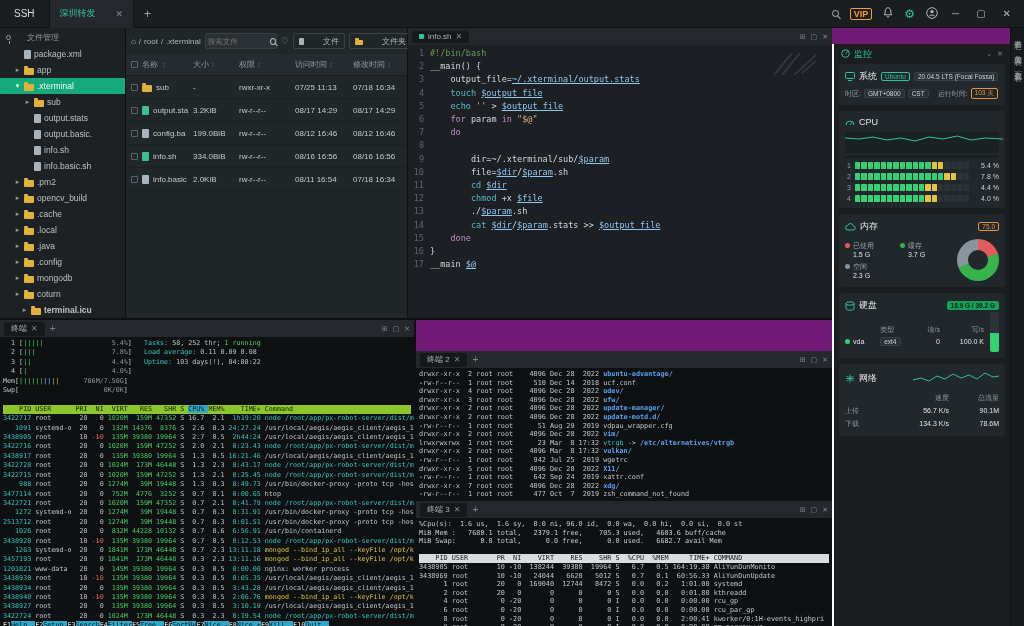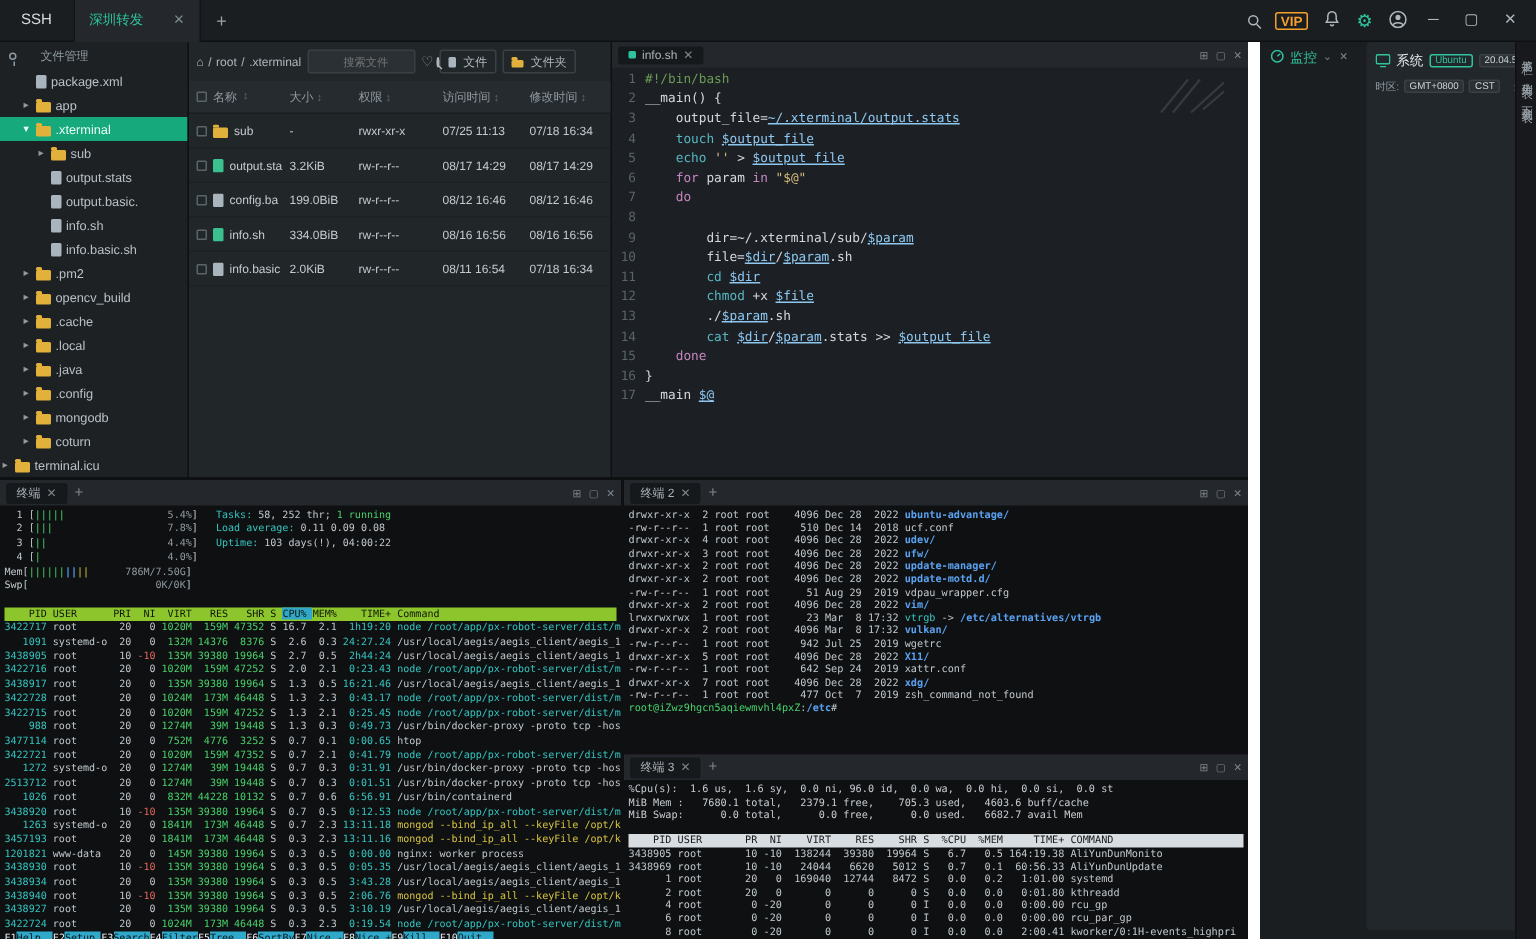--- a/index.html
+++ b/index.html
@@ -37,24 +37,24 @@
   
   .ficon-folder{width:10px;height:7px;background:#e2b13c;border-radius:1px;position:relative;flex:none;margin-top:2px;}
   .ficon-folder::before{content:'';position:absolute;top:-2px;left:0;width:4px;height:2px;background:#e2b13c;border-radius:1px 1px 0 0;}
   .ficon-file{width:7px;height:9px;background:#aab4bd;border-radius:1px;flex:none;}
   .ficon-file.file-green{background:#3bc08f;}
   .ficon-file.file-gray{background:#aab4bd;}
   
   .fm-panel{width:282px;background:#212629;border-right:1px solid #0e1012;display:flex;flex-direction:column;}
   .fm-bar{display:flex;align-items:center;gap:4px;height:26px;padding:0 5px;font-size:8px;color:#aeb7bd;}
   .crumb{display:flex;align-items:center;gap:3px;color:#aeb7bd;white-space:nowrap;}
-  .search{width:72px;display:flex;align-items:center;gap:16px;background:#2a3034;border:1px solid #384046;border-radius:2px;height:16px;padding:0 21px;}
+  .search{width:72px;display:flex;align-items:center;gap:16px;background:#2a3034;border:1px solid #384046;border-radius:2px;height:16px;padding:0 0;}
   .search input{background:transparent;border:none;outline:none;color:#8f99a0;font-size:7.5px;width:48px;font-family:inherit;}
   .heart{color:#8f99a0;font-size:9px;}
-  .btn{display:flex;align-items:center;gap:5px;border:1px solid #3a4146;border-radius:2px;height:16px;padding:0 5px;color:#aeb7bd;white-space:nowrap;}
+  .btn{display:flex;align-items:center;gap:19px;border:1px solid #3a4146;border-radius:2px;height:16px;padding:0 5px;color:#aeb7bd;white-space:nowrap;}
   .fm-head{display:flex;align-items:center;height:22px;background:#262b2f;font-size:8px;color:#8f99a0;border-bottom:1px solid #191d20;}
   .fm-row{display:flex;align-items:center;height:23px;font-size:8px;color:#c3cad0;border-bottom:1px solid #1c2124;}
   .fm-c{white-space:nowrap;overflow:hidden;}
   .fm-c-name{flex:1;display:flex;align-items:center;gap:4px;padding-left:5px;min-width:0;}
   .fm-c-size{width:46px;}.fm-c-perm{width:56px;}.fm-c-at{width:58px;}.fm-c-mt{width:54px;}
   .cbx{width:7px;height:7px;border:1px solid #5a646b;border-radius:1px;flex:none;display:inline-block;}
   .sort{color:#5f6a71;font-size:7px;}
   
   .editor-panel{flex:1;background:#1c2024;display:flex;flex-direction:column;min-width:0;}
   .ptabs{height:17px;display:flex;align-items:center;background:#24282c;font-size:8px;color:#aab3b9;padding:0 4px;gap:5px;flex:none;}
@@ -66,35 +66,35 @@
   .ed-body{flex:1;display:flex;font-family:"DejaVu Sans Mono",monospace;font-size:8.5px;line-height:13.2px;overflow:hidden;padding-top:2px;position:relative;}
   .ed-gutter{width:22px;text-align:right;padding-right:6px;color:#59646b;flex:none;}
   .ed-code{flex:1;white-space:pre;min-width:0;}
   .c-cm{color:#6a9955;}.c-kw{color:#c586c0;}.c-bi{color:#56b6c2;}.c-vr{color:#8ec7f0;text-decoration:underline;}
   .c-st{color:#d7ba7d;}.c-pl{color:#d4d7dc;}
   .watermark{position:absolute;right:14px;top:4px;opacity:.22;}
   
   .term-panel{display:flex;flex-direction:column;background:#0e1012;min-width:0;}
   #term1{width:416px;border-right:2px solid #0e1012;flex:none;}
   .mid-col{flex:1;display:flex;flex-direction:column;min-width:0;}
-  #term2{height:183px;border-bottom:2px solid #0e1012;flex:none;}
+  #term2{height:150px;border-bottom:2px solid #0e1012;flex:none;margin-top:31px;}
   #term3{flex:1;}
   .tbody{flex:1;padding:2px 3px;font-family:"DejaVu Sans Mono",monospace;font-size:6.7px;line-height:9.4px;white-space:pre;overflow:hidden;display:flex;flex-direction:column;}
   #term2 .tbody,#term3 .tbody{font-size:6.8px;line-height:8.6px;}
   .tl{white-space:pre;flex:none;}
   .c-def{color:#bfc7cc;}.c-gry{color:#8f999f;}.c-grn{color:#49d06a;}.c-cyn{color:#35c4bf;}
   .c-blu{color:#5aa2f0;font-weight:bold;}.c-yel{color:#d6c341;}.c-red{color:#e0695c;}
   .hrow{background:#8cc62c;color:#10160a;}
   .hrow .hcpu{background:#2fa8c9;}
   .inv{background:#d8dde1;color:#15181b;}
   .fnbar{margin-top:auto;}
   .fk{color:#e8eef2;}
   .fb{background:#2fa8c9;color:#07131a;}
   
-  .monitor{width:178px;background:#1a1e21;border-left:8px solid #ffffff;display:flex;flex-direction:row;overflow:hidden;flex:none;}
+  .monitor{width:178px;background:#1a1e21;border-left:2px solid #ffffff;display:flex;flex-direction:column;overflow:hidden;flex:none;margin-top:16px;}
   .mon-head{height:20px;display:flex;align-items:center;gap:4px;padding:0 7px;font-size:9px;color:#2fc39e;flex:none;}
   .mon-head .picons{font-size:7px;}
   .card{background:#22272b;border-radius:3px;margin:0 5px 6px;padding:6px;font-size:8px;flex:none;}
   .card-title{display:flex;align-items:center;gap:4px;font-size:9px;color:#e2e8ec;}
   .mi{color:#2fc39e;flex:none;display:inline-flex;}
   .badge{border:1px solid #2fc39e;color:#2fc39e;border-radius:2px;padding:0 3px;font-size:6.5px;white-space:nowrap;}
   .badge.dark{border-color:#3a4146;color:#ccd3d8;background:#2a3034;}
   .badge.orange{border-color:#e8963e;color:#e8963e;}
   .badge.solidgreen{background:#18a058;border-color:#18a058;color:#07271a;font-weight:bold;}
   .sysrow{display:flex;align-items:center;gap:3px;margin-top:5px;font-size:7px;color:#8f99a0;flex-wrap:wrap;}
@@ -238,21 +238,21 @@
               <div class="tree-row" style="padding-left: 14px;">
                 <span class="tree-arrow">▸</span>
                 <span class="ficon-folder"></span>
                 <span>mongodb</span>
               </div>
               <div class="tree-row" style="padding-left: 14px;">
                 <span class="tree-arrow">▸</span>
                 <span class="ficon-folder"></span>
                 <span>coturn</span>
               </div>
-              <div class="tree-row" style="padding-left: 0;">
+              <div class="tree-row" style="padding-left: 21px; font-weight: bold;">
                 <span class="tree-arrow">▸</span>
                 <span class="ficon-folder"></span>
                 <span>terminal.icu</span>
               </div>
             </div>
         </div>
 
         <div class="fm-panel">
           <div class="fm-bar">
             <div class="crumb">

